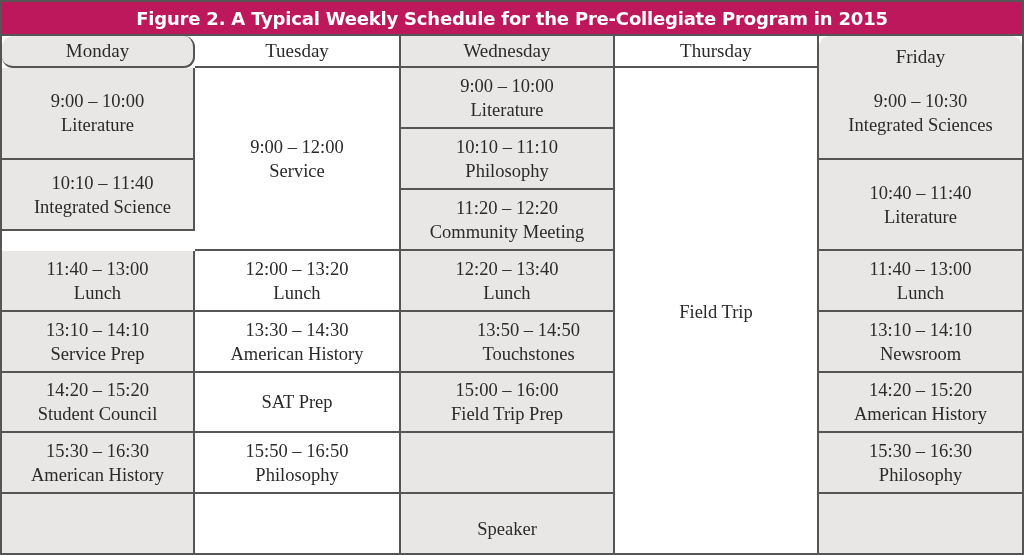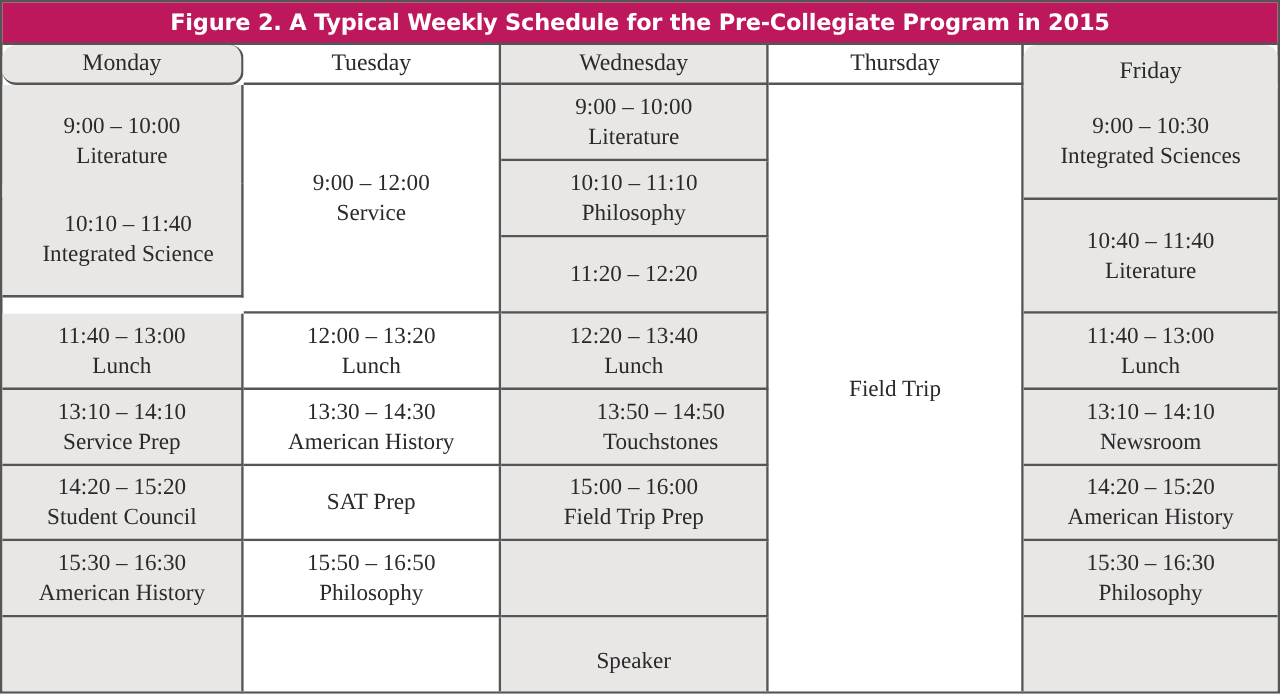--- a/index.html
+++ b/index.html
@@ -27,21 +27,21 @@
 <div id="fig">
   <div class="title">Figure 2.  A Typical Weekly Schedule for the Pre-Collegiate Program in 2015</div>
   <div id="grid"></div>
 <div class="cell gray hdr" style="left: 0px; top: 34px; width: 193px; height: 32px; border-radius: 11px;">
       <span>Monday</span>
     </div>
     <div class="cell gray" style="left: 0px; top: 66px; width: 193px; height: 92px;">
       <span>9:00 – 10:00</span>
       <span>Literature</span>
     </div>
-    <div class="cell gray" style="left: 0px; top: 145px; width: 193px; height: 91px; padding-left: 10px;">
+    <div class="cell gray" style="left: 0px; top: 158px; width: 193px; height: 71px; padding-left: 10px;">
       <span>10:10 – 11:40</span>
       <span>Integrated Science</span>
     </div>
     <div class="cell gray" style="left: 0px; top: 249px; width: 193px; height: 61px;">
       <span>11:40 – 13:00</span>
       <span>Lunch</span>
     </div>
     <div class="cell gray" style="left: 0px; top: 310px; width: 193px; height: 61px;">
       <span>13:10 – 14:10</span>
       <span>Service Prep</span>
@@ -84,20 +84,21 @@
     <div class="cell gray" style="left: 399px; top: 66px; width: 214px; height: 61px;">
       <span>9:00 – 10:00</span>
       <span>Literature</span>
     </div>
     <div class="cell gray" style="left: 399px; top: 127px; width: 214px; height: 61px;">
       <span>10:10 – 11:10</span>
       <span>Philosophy</span>
     </div>
     <div class="cell gray" style="left: 399px; top: 188px; width: 214px; height: 61px;">
       <span>11:20 – 12:20</span>
+      <span>Community Meeting</span>
     </div>
     <div class="cell gray" style="left: 399px; top: 249px; width: 214px; height: 61px;">
       <span>12:20 – 13:40</span>
       <span>Lunch</span>
     </div>
     <div class="cell gray" style="left: 399px; top: 310px; width: 214px; height: 61px; padding-left: 43px;">
       <span>13:50 – 14:50</span>
       <span>Touchstones</span>
     </div>
     <div class="cell gray" style="left: 399px; top: 371px; width: 214px; height: 60px;">

